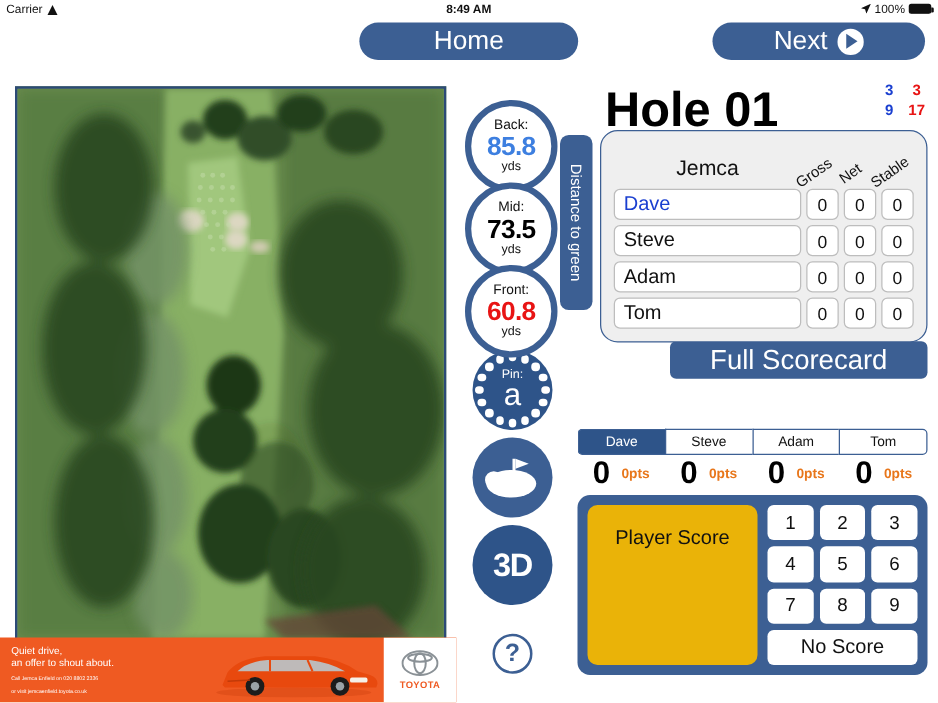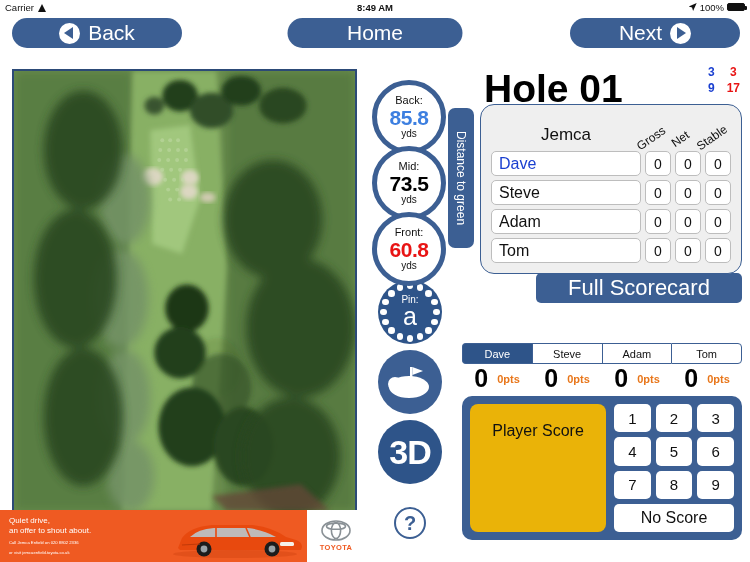--- a/index.html
+++ b/index.html
@@ -120,21 +120,21 @@
 
   .green-circle {
     width: 64px; height: 64px; border-radius: 50%; background: #3c5f93;
     position: absolute; left: 378px; top: 298px;
     display: flex; align-items: center; justify-content: center;
   }
   .d3-circle {
     width: 64px; height: 64px; border-radius: 50%; background: #2e5489;
     position: absolute; left: 378px; top: 368px;
     display: flex; align-items: center; justify-content: center;
-    color: #fff; font-size: 34px; font-weight: bold; letter-spacing: -1px;
+    color: #fff; font-size: 26px; font-weight: bold; letter-spacing: -1px;
   }
   .help-circle {
     width: 32px; height: 32px; border-radius: 50%;
     border: 2px solid #3c5f93; background: #fff;
     position: absolute; left: 394px; top: 455px;
     display: flex; align-items: center; justify-content: center;
     color: #3c5f93; font-size: 20px; font-weight: bold;
   }
 
   
@@ -242,26 +242,20 @@
   </div>
   <div class="sb-center">8:49 AM</div>
   <div class="sb-right">
     <span class="loc-ico"></span>
     <span>100%</span>
     <span class="batt"></span>
   </div>
 </div>
 
 <div class="navbar">
-  <div class="navbtn nav-back">
-    <span class="circ-ico">
-        <span class="tri-l"></span>
-      </span>
-    <span>Back</span>
-  </div>
   <div class="navbtn nav-home">
     <span>Home</span>
   </div>
   <div class="navbtn nav-next">
     <span>Next</span>
     <span class="circ-ico">
         <span class="tri-r"></span>
       </span>
   </div>
 </div>

